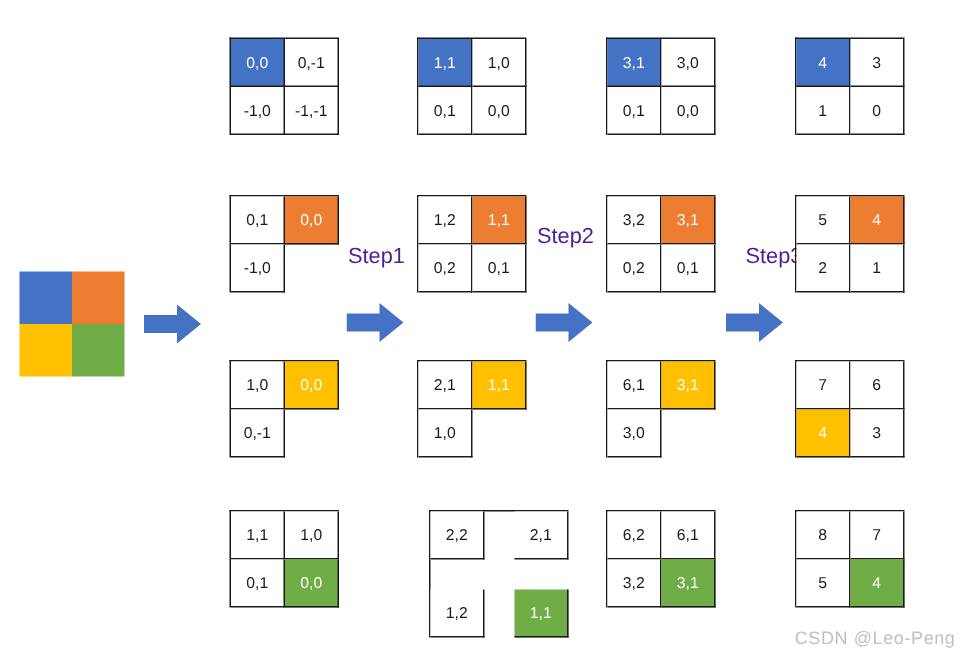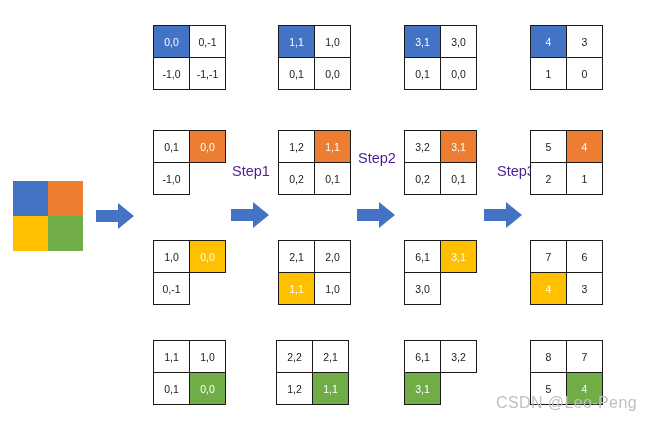--- a/index.html
+++ b/index.html
@@ -82,22 +82,22 @@
   }
   .cell.hl-blue   { background: #4472c4; }
   .cell.hl-orange { background: #ed7d31; }
   .cell.hl-yellow { background: #ffc000; }
   .cell.hl-green  { background: #70ad47; }
 
   
   .watermark {
     position: absolute;
     right: 8px;
-    bottom: 24px;
-    font-size: 16px;
+    bottom: 4px;
+    font-size: 12px;
     color: #bfbfbf;
     letter-spacing: 0.4px;
     white-space: nowrap;
   }
 </style>
 </head>
 <body>
 
 <div id="canvas">
 
@@ -184,21 +184,20 @@
     <div class="cell">1</div>
   </div>
 
   <div class="matrix" style="left:153px; top:240px;">
     <div class="cell">1,0</div>
     <div class="cell hl hl-yellow">0,0</div>
     <div class="cell">0,-1</div>
   </div>
   <div class="matrix" style="left:278px; top:240px;">
     <div class="cell">2,1</div>
-    <div class="cell">2,0</div>
     <div class="cell hl hl-yellow">1,1</div>
     <div class="cell">1,0</div>
   </div>
   <div class="matrix" style="left:404px; top:240px;">
     <div class="cell">6,1</div>
     <div class="cell hl hl-yellow">3,1</div>
     <div class="cell">3,0</div>
   </div>
   <div class="matrix" style="left:530px; top:240px;">
     <div class="cell">7</div>
@@ -206,27 +205,28 @@
     <div class="cell hl hl-yellow">4</div>
     <div class="cell">3</div>
   </div>
 
   <div class="matrix" style="left:153px; top:340px;">
     <div class="cell">1,1</div>
     <div class="cell">1,0</div>
     <div class="cell">0,1</div>
     <div class="cell hl hl-green">0,0</div>
   </div>
-  <div class="matrix" style="left:276px; top:340px;">
+  <div class="matrix" style="left:286px; top:340px;gap:20px;">
     <div class="cell">2,2</div>
     <div class="cell">2,1</div>
     <div class="cell">1,2</div>
     <div class="cell hl hl-green">1,1</div>
   </div>
   <div class="matrix" style="left:404px; top:340px;">
+    <div class="cell">6,2</div>
     <div class="cell">6,1</div>
     <div class="cell">3,2</div>
     <div class="cell hl hl-green">3,1</div>
   </div>
   <div class="matrix" style="left:530px; top:340px;">
     <div class="cell">8</div>
     <div class="cell">7</div>
     <div class="cell">5</div>
     <div class="cell hl hl-green">4</div>
   </div>

